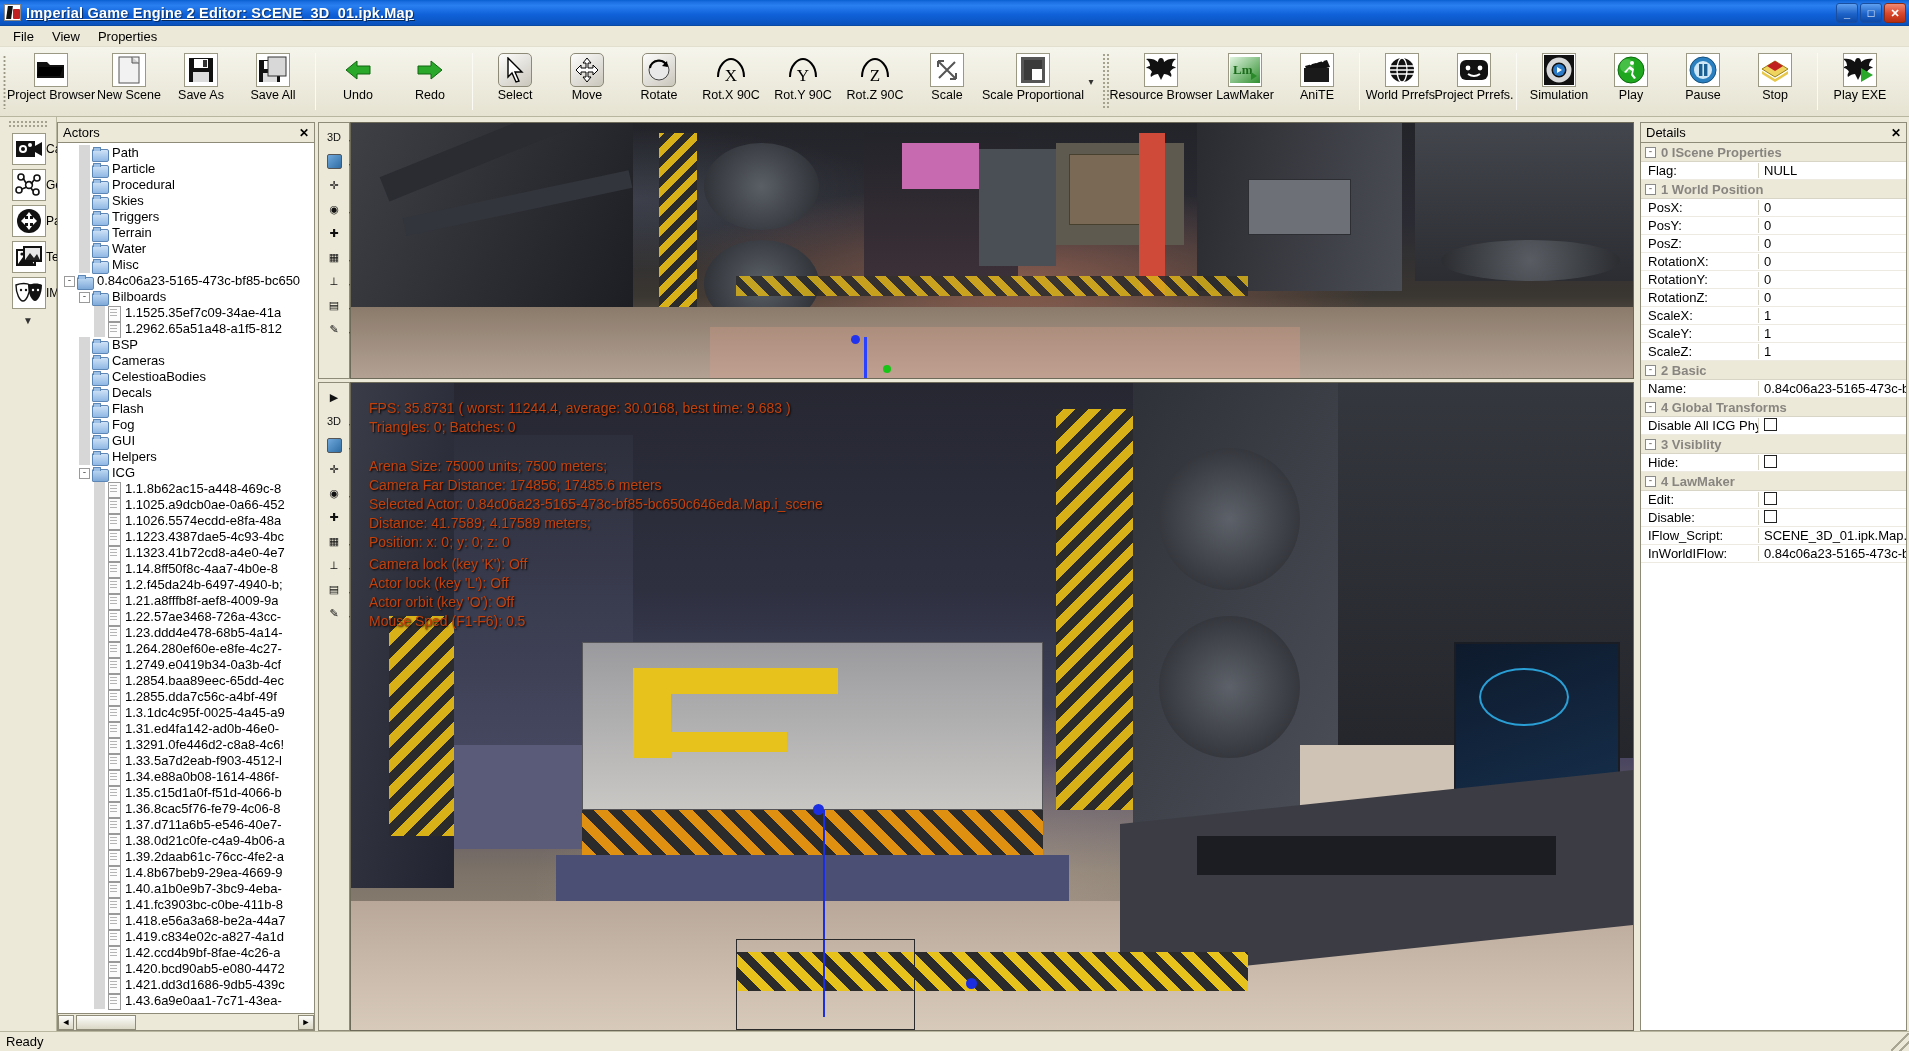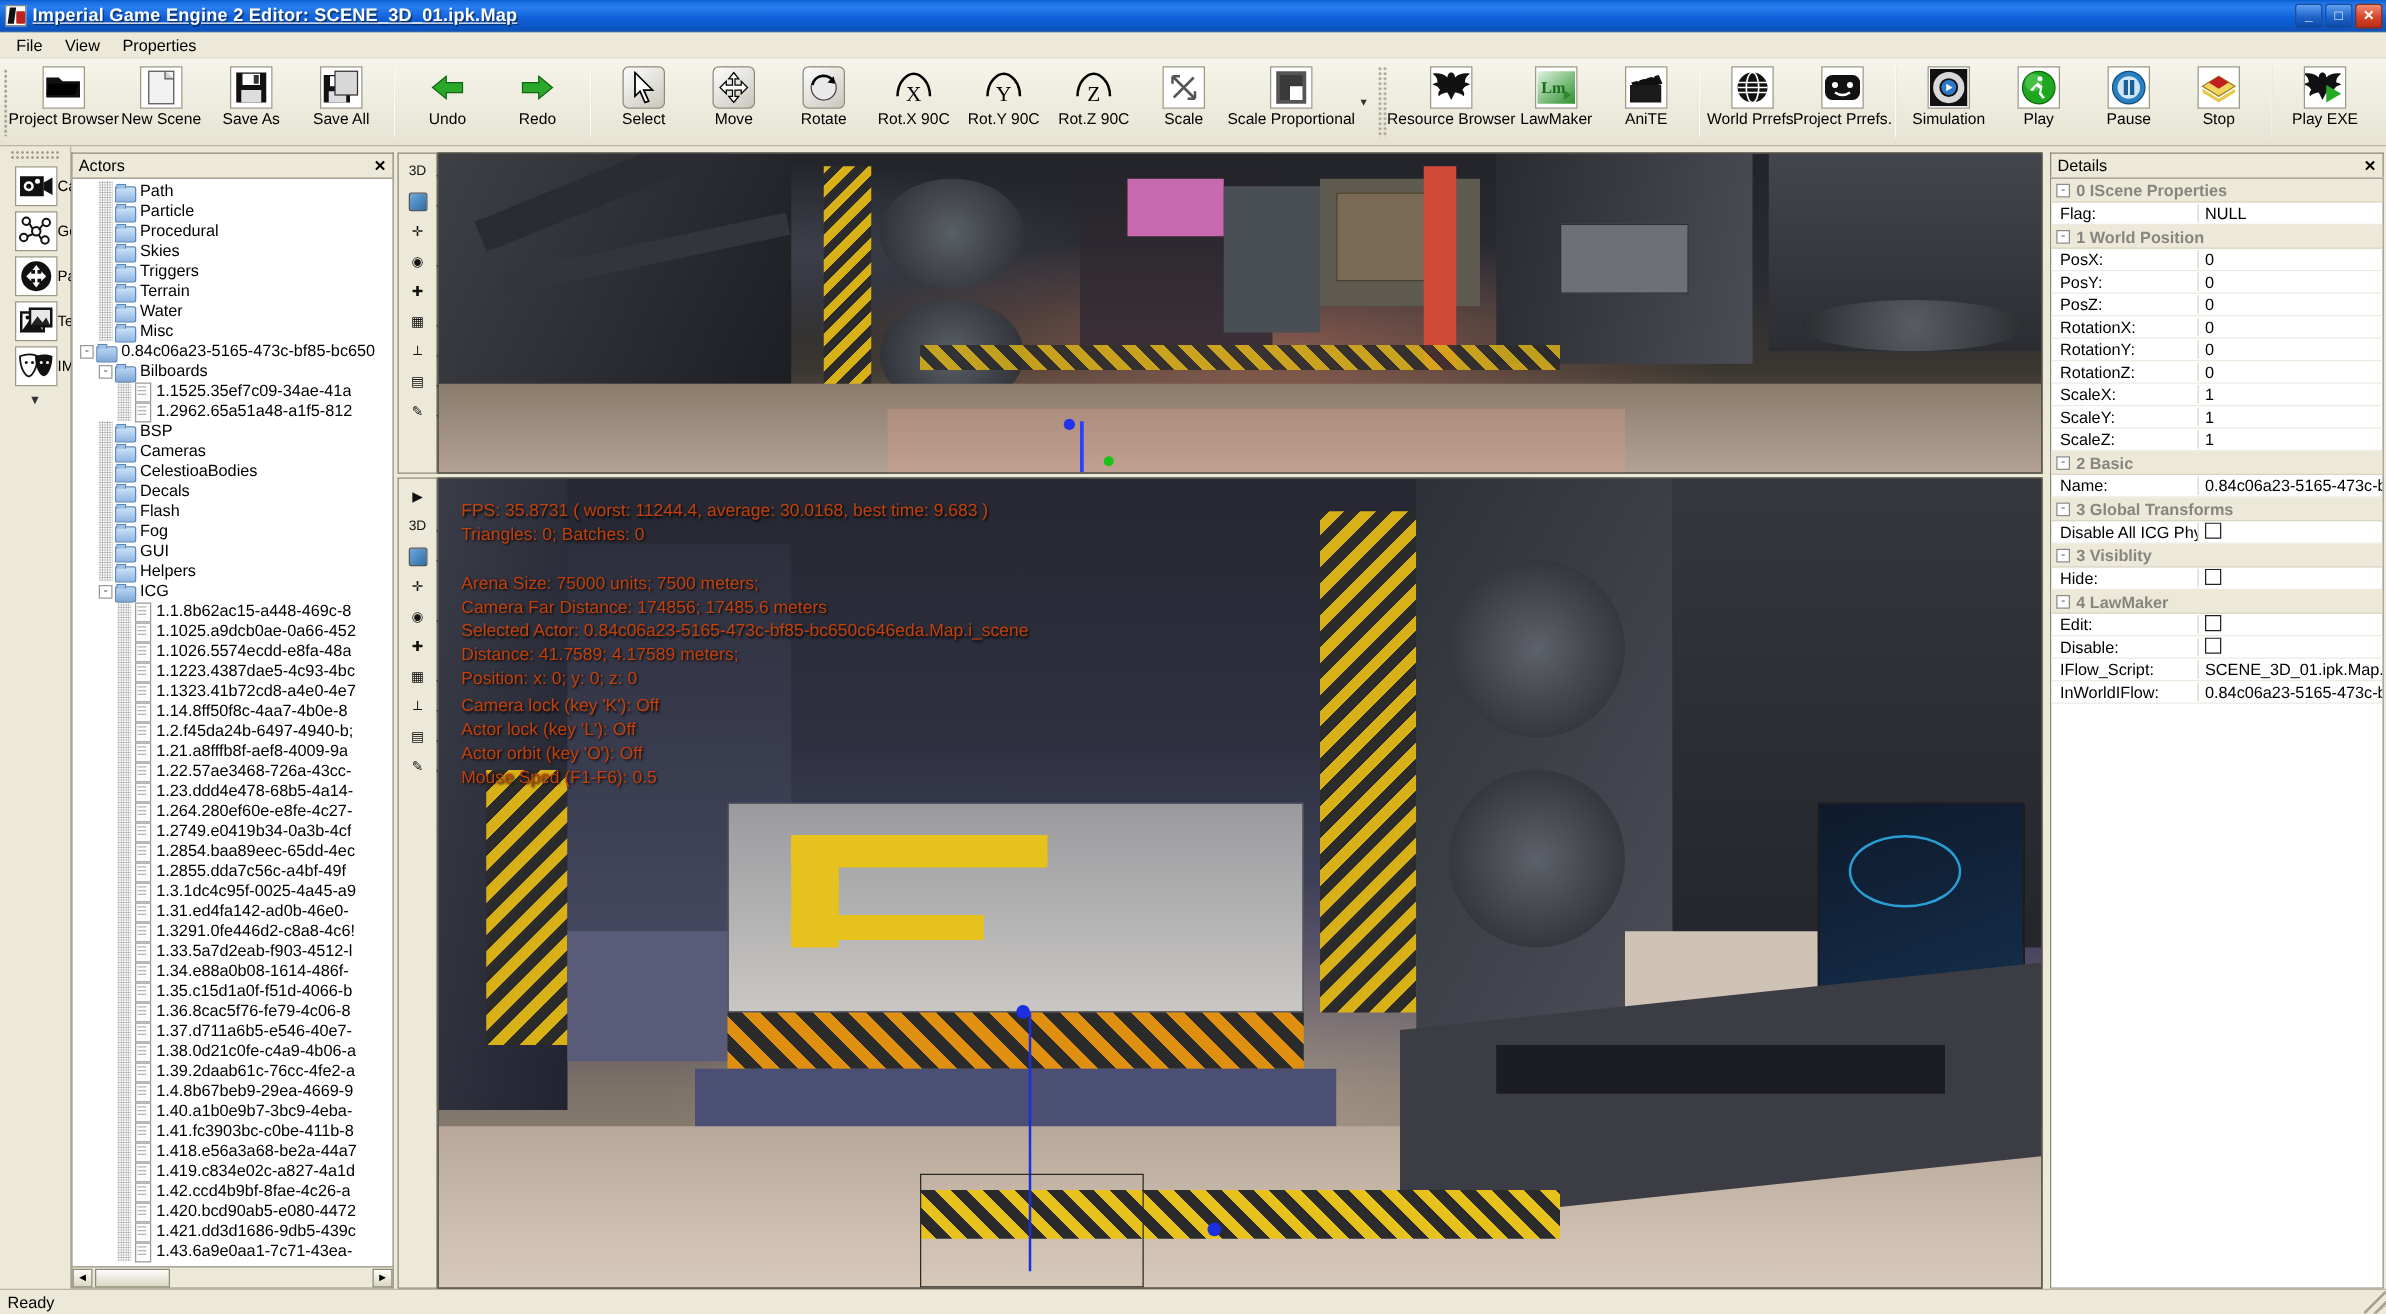--- a/index.html
+++ b/index.html
@@ -1157,21 +1157,21 @@
           <div class="dcat">
             <span class="tg">-</span>
             <span>2 Basic</span>
           </div>
           <div class="drow">
             <div class="k">Name:</div>
             <div class="v">0.84c06a23-5165-473c-b</div>
           </div>
           <div class="dcat">
             <span class="tg">-</span>
-            <span>3 Global Transforms</span>
+            <span>4 Global Transforms</span>
           </div>
           <div class="drow">
             <div class="k">Disable All ICG Phy</div>
             <div class="v"><span class="cb"></span></div>
           </div>
           <div class="dcat">
             <span class="tg">-</span>
             <span>3 Visiblity</span>
           </div>
           <div class="drow">

